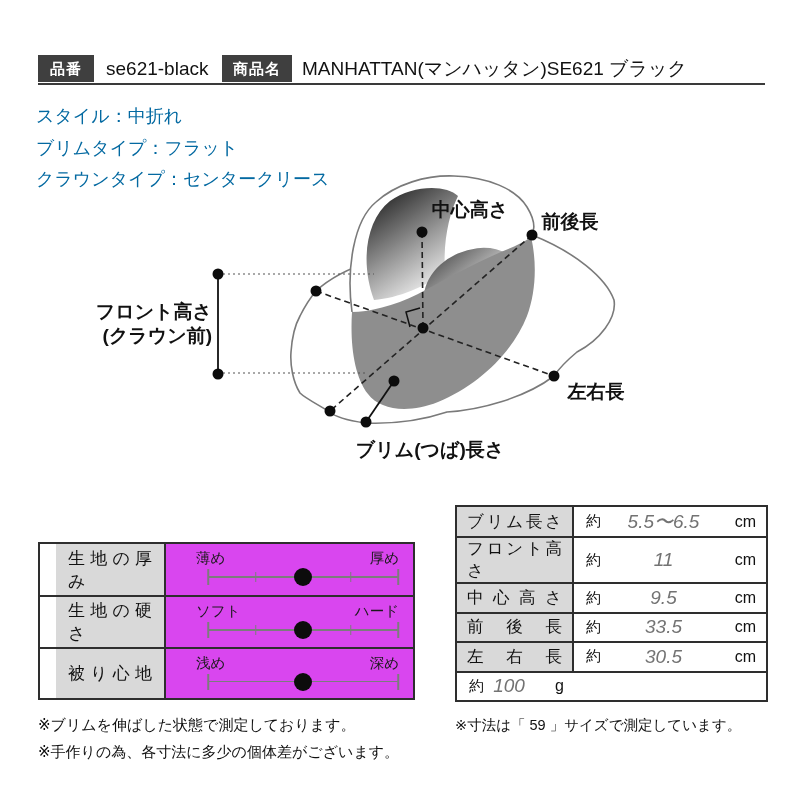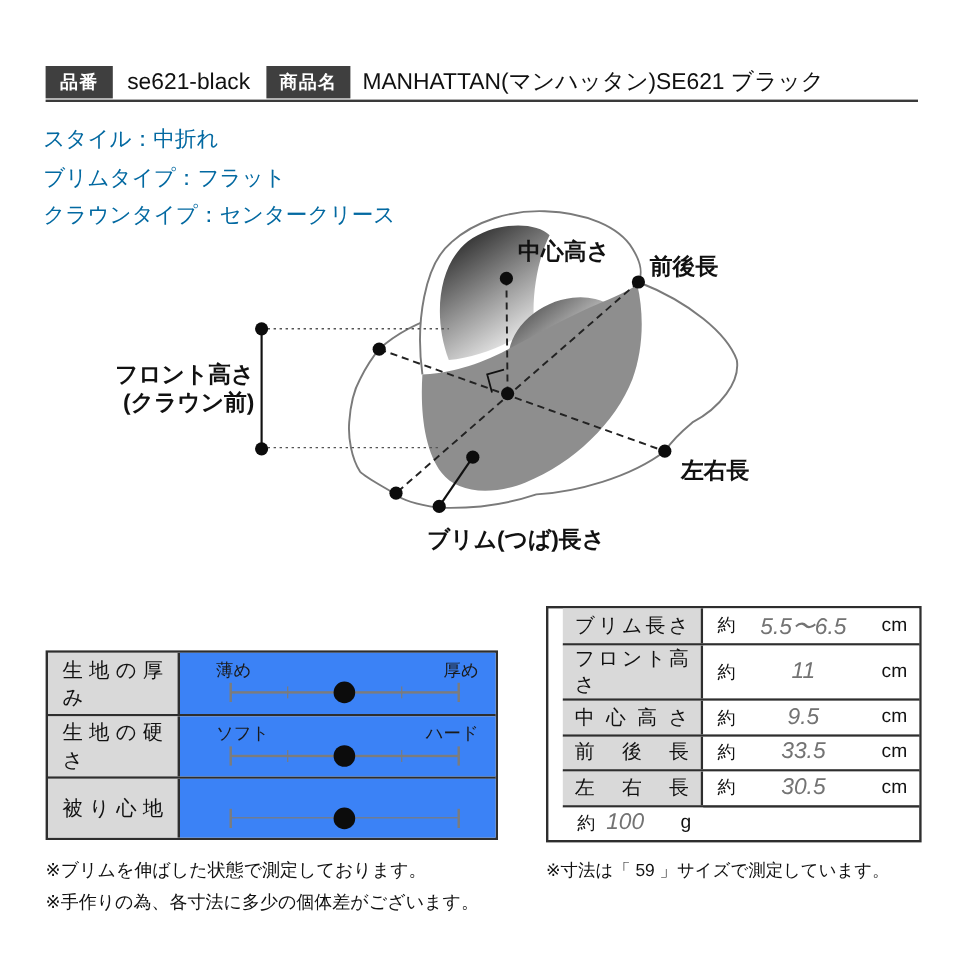--- a/index.html
+++ b/index.html
@@ -29,48 +29,48 @@
   
   .diagram{position:absolute;left:0;top:165px;}
   .dg-label{font-size:19px;font-weight:bold;fill:#111;}
 
   
   .ftable{
     position:absolute;left:38px;top:542px;width:377px;height:158px;
     border:2px solid #2e2e2e;box-sizing:border-box;
     display:grid;grid-template-rows:1fr 1fr 1fr;
   }
-  .frow{display:grid;grid-template-columns:110px 1fr;}
+  .frow{display:grid;grid-template-columns:110px 1fr;padding-left:16px;}
   .frow + .frow{border-top:2px solid #2e2e2e;}
   .fcell-label{
     background:#d9d9d9;border-right:2px solid #2e2e2e;
     display:flex;align-items:center;box-sizing:border-box;
     padding:0 12px;font-size:17px;color:#111;
   }
   .fcell-label span{width:100%;text-align:justify;text-align-last:justify;}
-  .fcell-value{position:relative;background:#3b82f6;}
+  .fcell-value{position:relative;background:#d946ef;}
   .s-labels{
     position:absolute;left:30px;right:14px;top:5px;
     display:flex;justify-content:space-between;
     font-size:14.5px;color:#1a1a1a;
   }
   .s-track{position:absolute;left:42px;top:23px;width:190px;height:20px;}
   .s-line{position:absolute;left:0;right:0;top:9px;height:1.5px;background:#7c7c7c;}
   .s-tick{position:absolute;width:1.5px;background:#7c7c7c;top:2px;height:16px;transform:translateX(-50%);}
   .s-tick.mid{top:5px;height:10px;}
   .s-dot{
     position:absolute;width:18px;height:18px;border-radius:50%;
     background:#0c0c0c;top:1px;transform:translateX(-50%);
   }
 
   
   .stable{
     position:absolute;left:455px;top:505px;width:313px;height:197px;
     border:2px solid #2e2e2e;box-sizing:border-box;
-    display:grid;grid-template-rows:repeat(6,1fr);padding-left:12px;
+    display:grid;grid-template-rows:repeat(6,1fr);
   }
   .srow{display:grid;grid-template-columns:117px 1fr;}
   .srow + .srow{border-top:2px solid #2e2e2e;}
   .scell-label{
     background:#d9d9d9;border-right:2px solid #2e2e2e;
     display:flex;align-items:center;box-sizing:border-box;
     padding:0 10px;font-size:16.5px;color:#111;
   }
   .scell-label span{width:100%;text-align:justify;text-align-last:justify;}
   .scell-value{
@@ -214,20 +214,24 @@
           <div class="s-dot" style="left:50%"></div>
         </div>
       </div>
     </div>
 
     <div class="frow">
       <div class="fcell-label">
         <span>被り心地</span>
         </div>
       <div class="fcell-value">
+        <div class="s-labels">
+          <span>浅め</span>
+          <span>深め</span>
+        </div>
         <div class="s-track">
           <div class="s-line"></div>
           <div class="s-tick" style="left:0%"></div>
           <div class="s-tick" style="left:100%"></div>
           <div class="s-dot" style="left:50%"></div>
         </div>
       </div>
     </div>
 
   </div>

